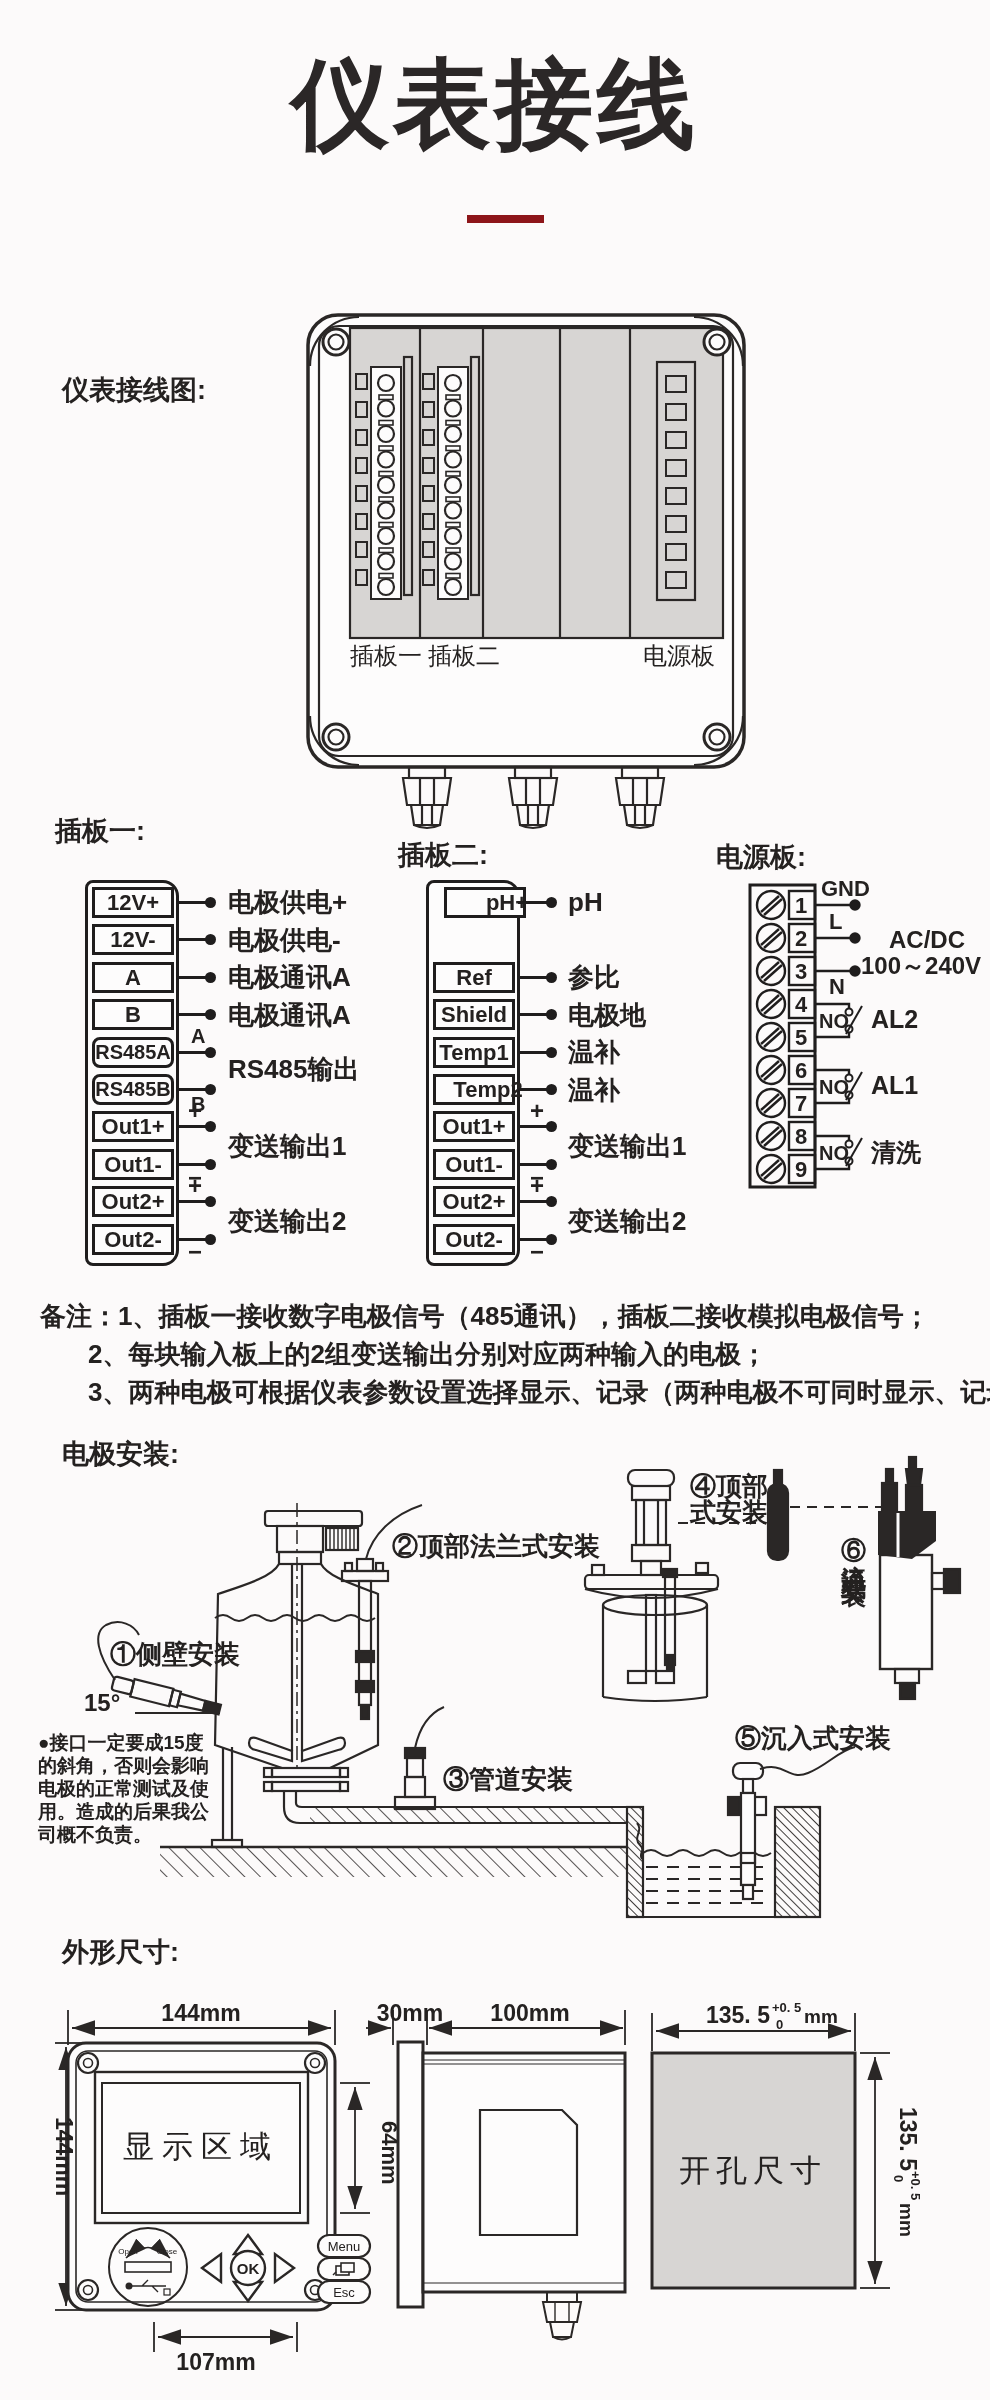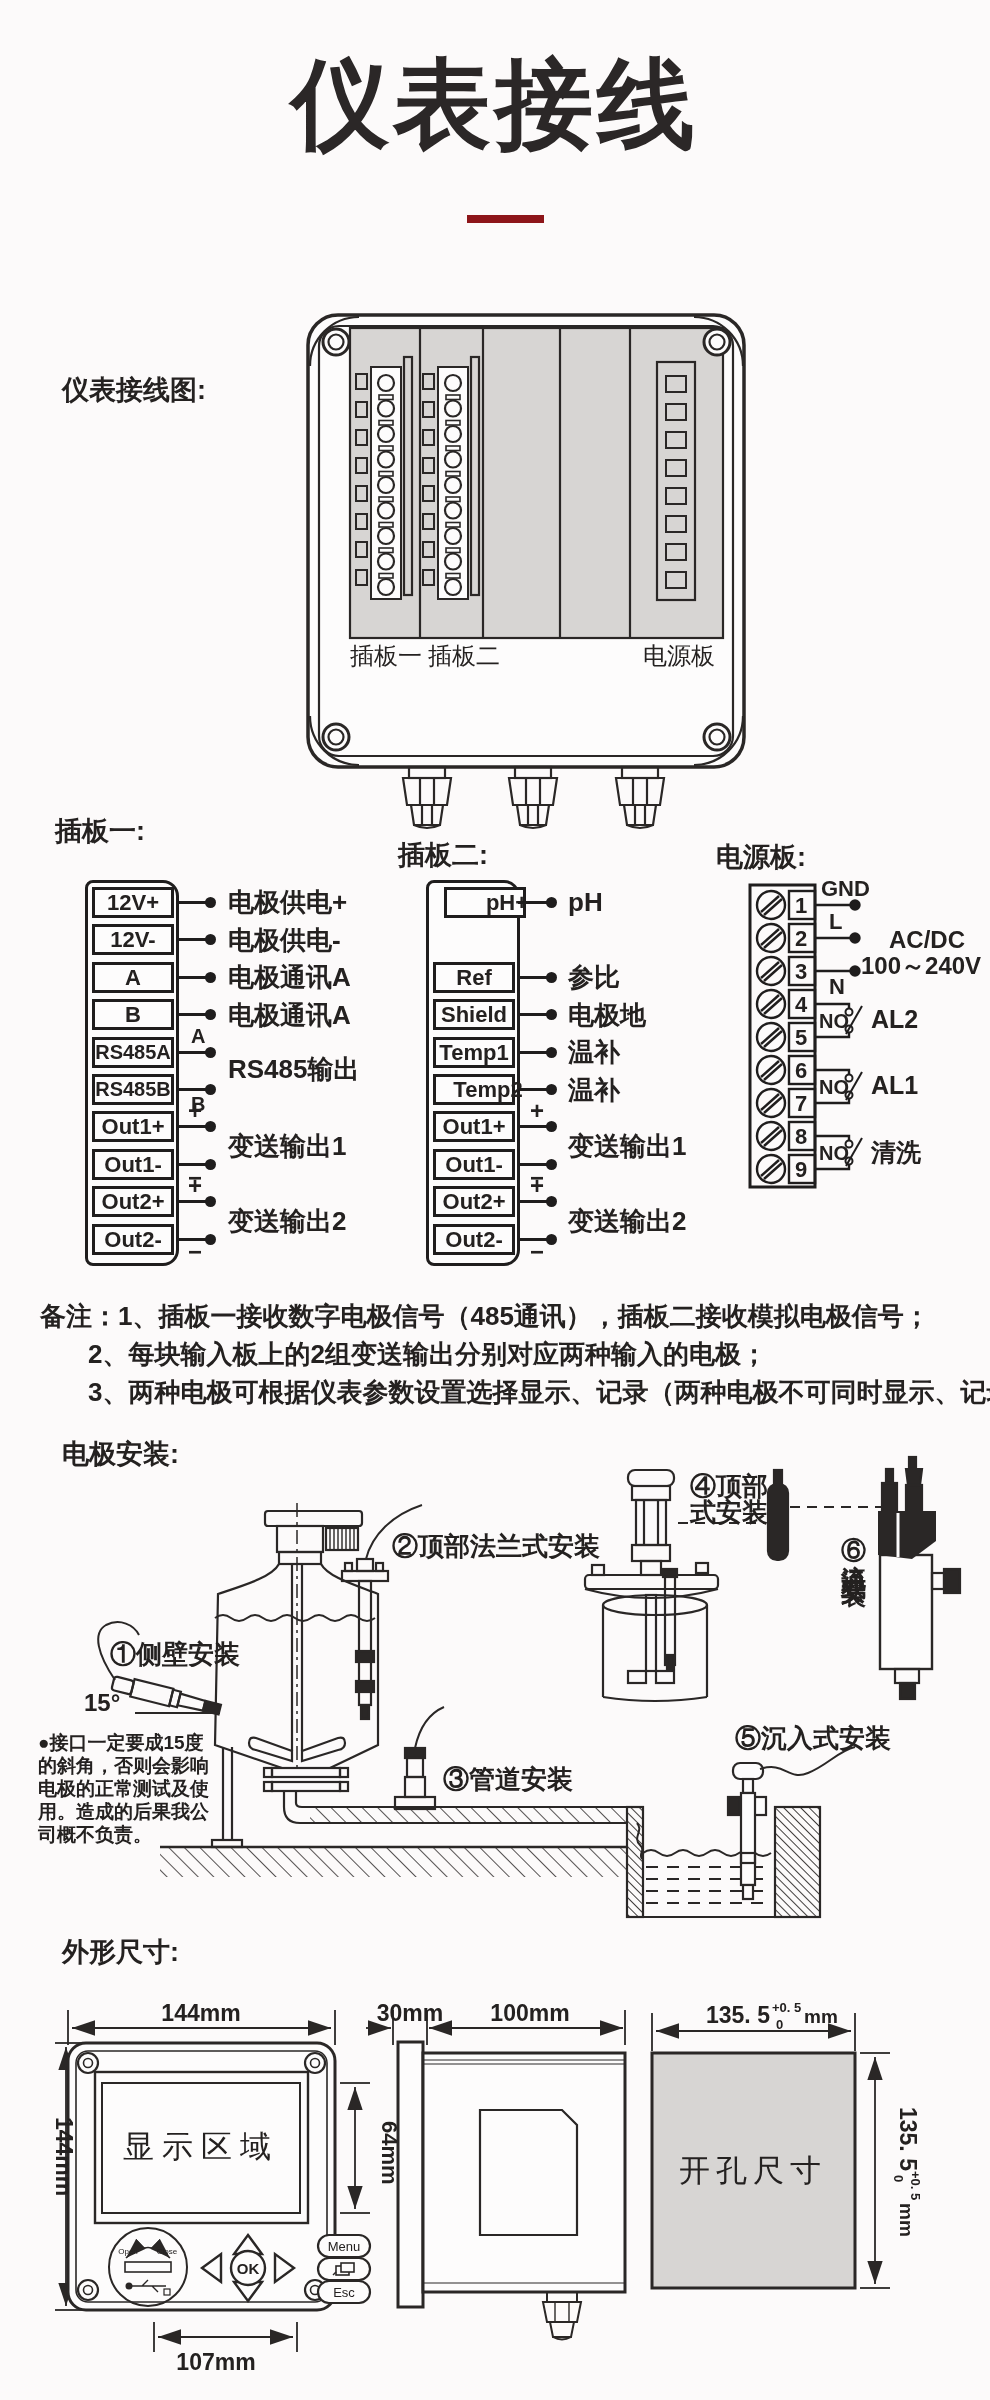--- a/index.html
+++ b/index.html
@@ -9,21 +9,21 @@
   .title{left:0;right:0;top:40px;text-align:center;font-size:98px;font-weight:900;
          letter-spacing:4px;color:#2b2727;white-space:nowrap;}
   .redbar{left:467px;top:215px;width:77px;height:8px;background:#8d1519;}
   .seclabel{font-size:27px;font-weight:bold;white-space:nowrap;}
   .hdr{font-size:27px;font-weight:bold;white-space:nowrap;}
   .tcol{width:94px;height:386px;border:3px solid #1f1d1d;border-radius:8px 16px 16px 8px;
         background:#fdfcfc;box-sizing:border-box;}
   .cell{width:82px;height:31px;border:3px solid #1f1d1d;background:#fdfcfc;box-sizing:border-box;
         display:flex;align-items:center;justify-content:center;font-size:22px;font-weight:bold;
         white-space:nowrap;}
-  .cell.small{font-size:20px;}
+  .cell.small{font-size:20px;border-radius:8px;}
   .wire{height:3px;background:#1f1d1d;}
   .dot{width:11px;height:11px;border-radius:50%;background:#1f1d1d;}
   .tlabel{font-size:26px;font-weight:bold;line-height:32px;white-space:nowrap;}
   .sign{font-size:24px;font-weight:bold;line-height:24px;}
   .note{font-size:26px;font-weight:bold;white-space:nowrap;}
   .warn{width:195px;font-size:19px;font-weight:bold;line-height:23px;}
   .vtext{writing-mode:vertical-rl;text-orientation:upright;font-size:25px;font-weight:bold;
          letter-spacing:4px;white-space:nowrap;}
   svg{display:block;}
   svg text{font-family:"Liberation Sans",sans-serif;fill:#242120;}

